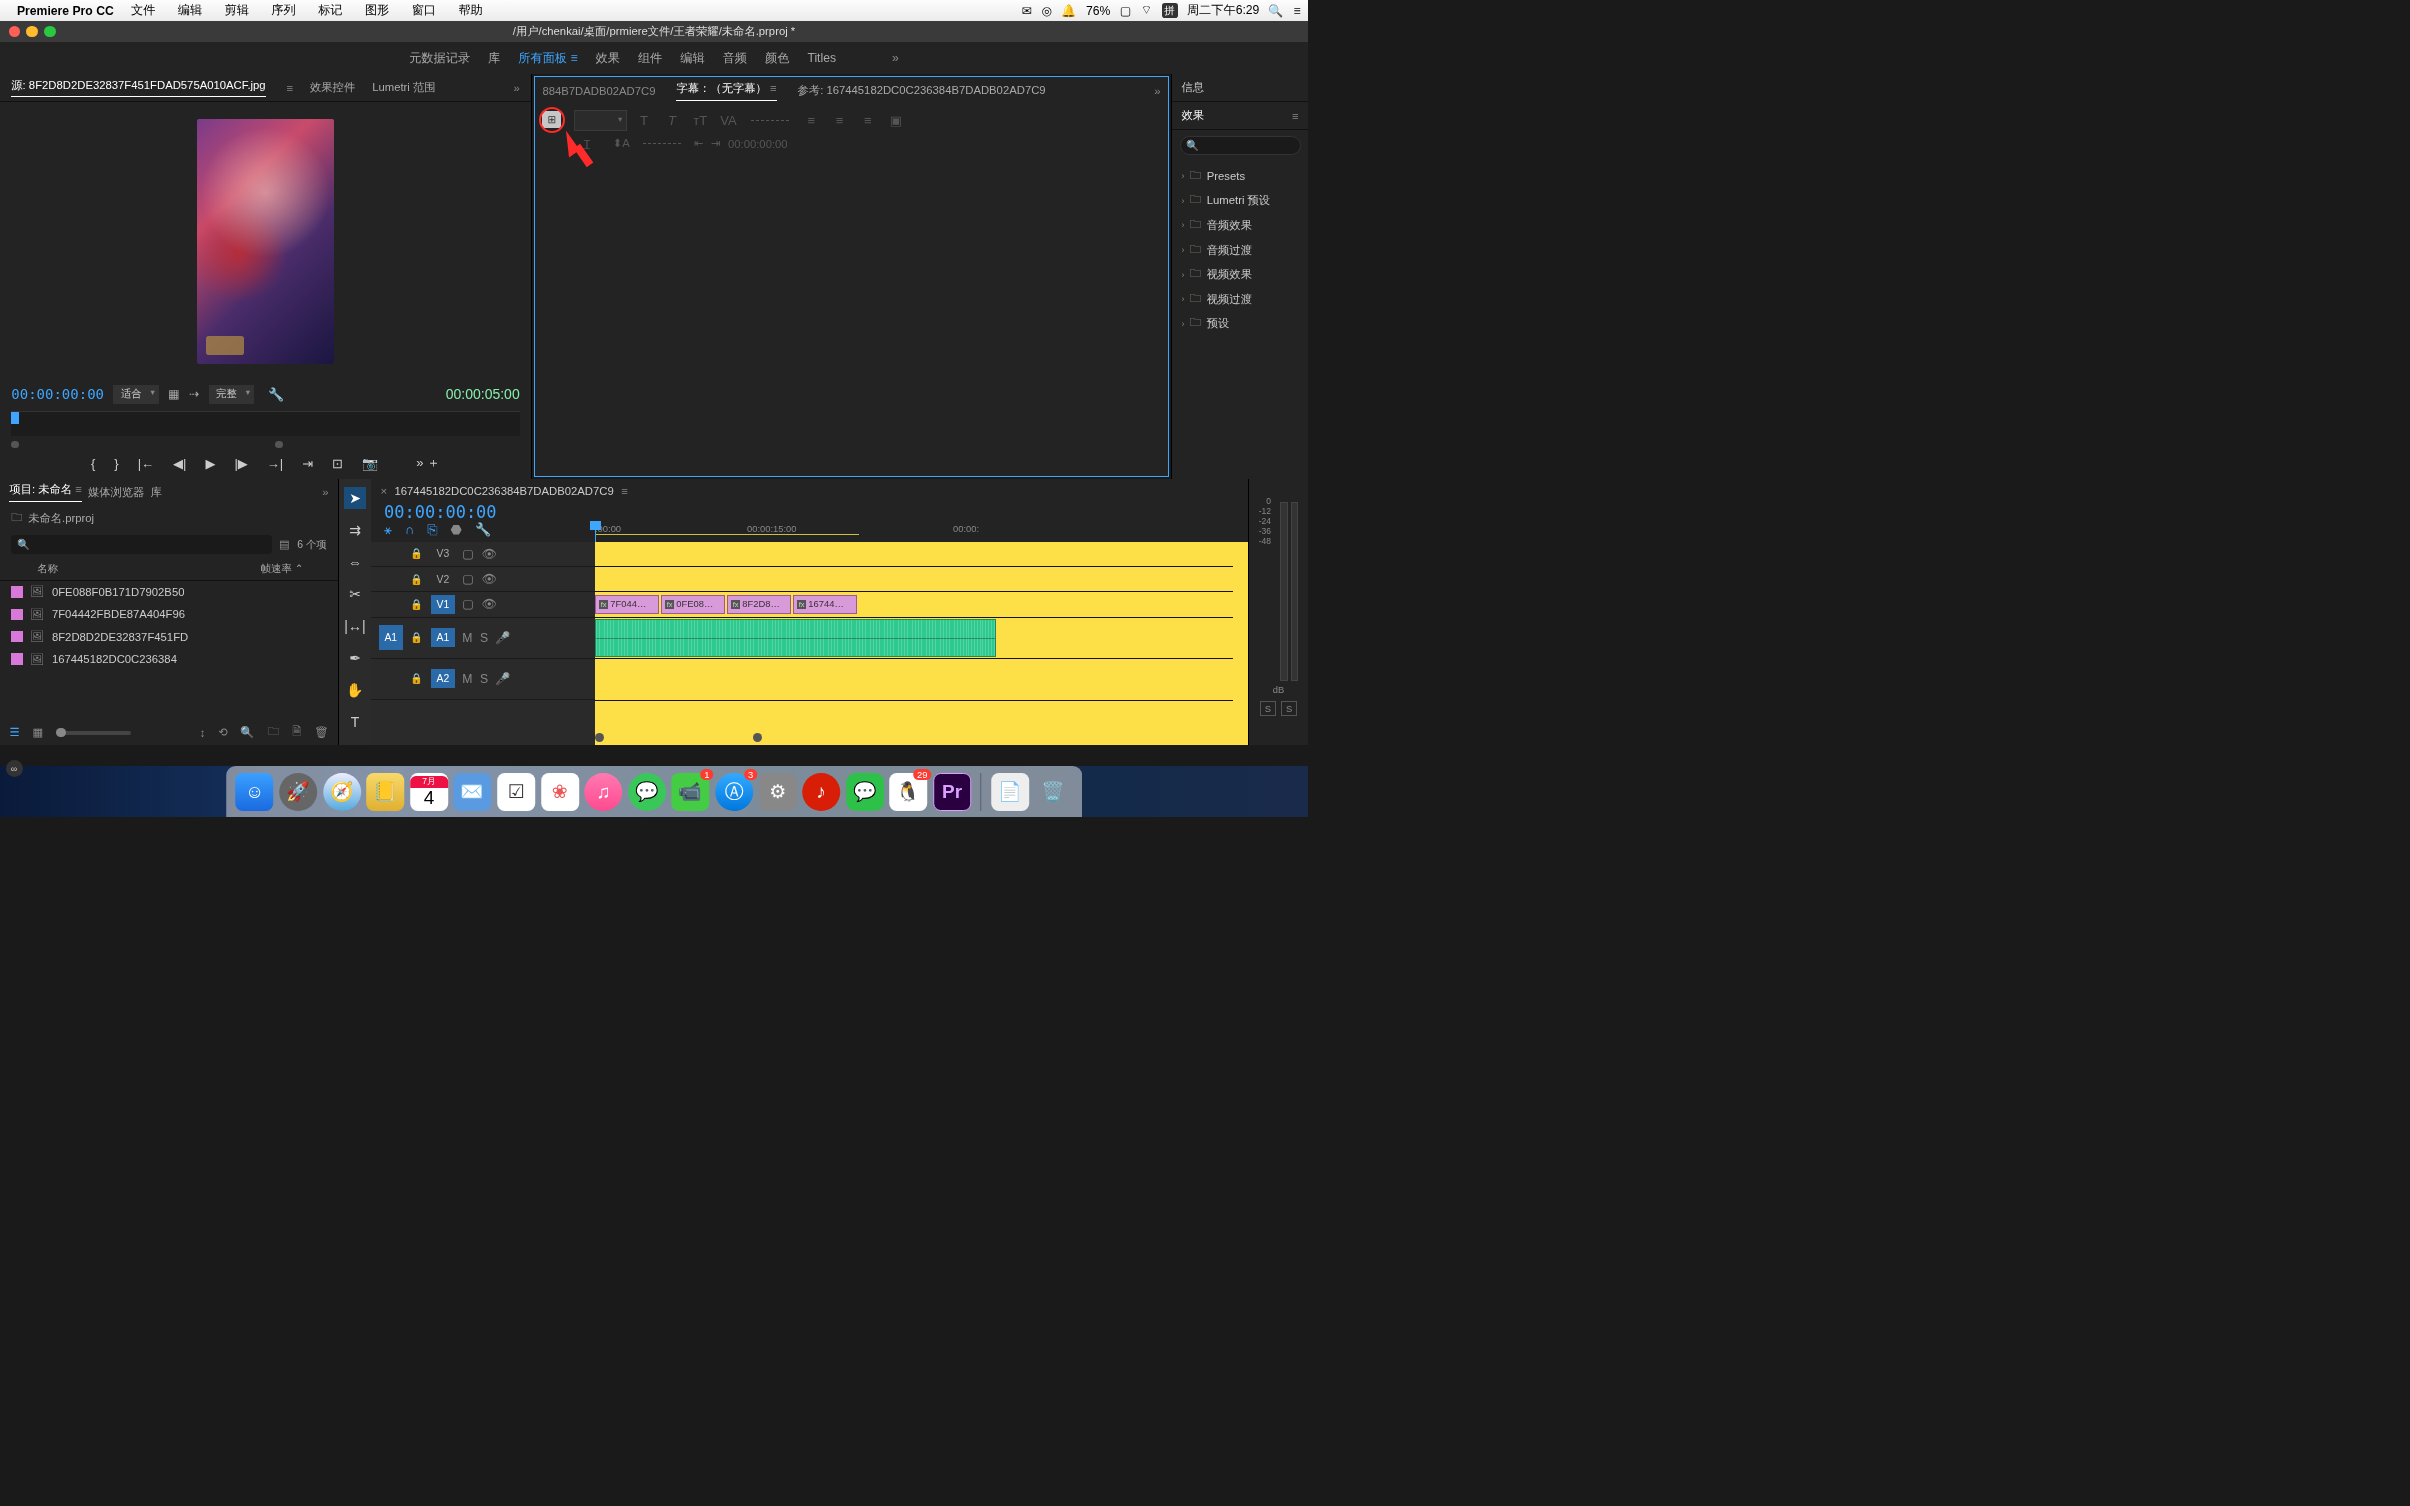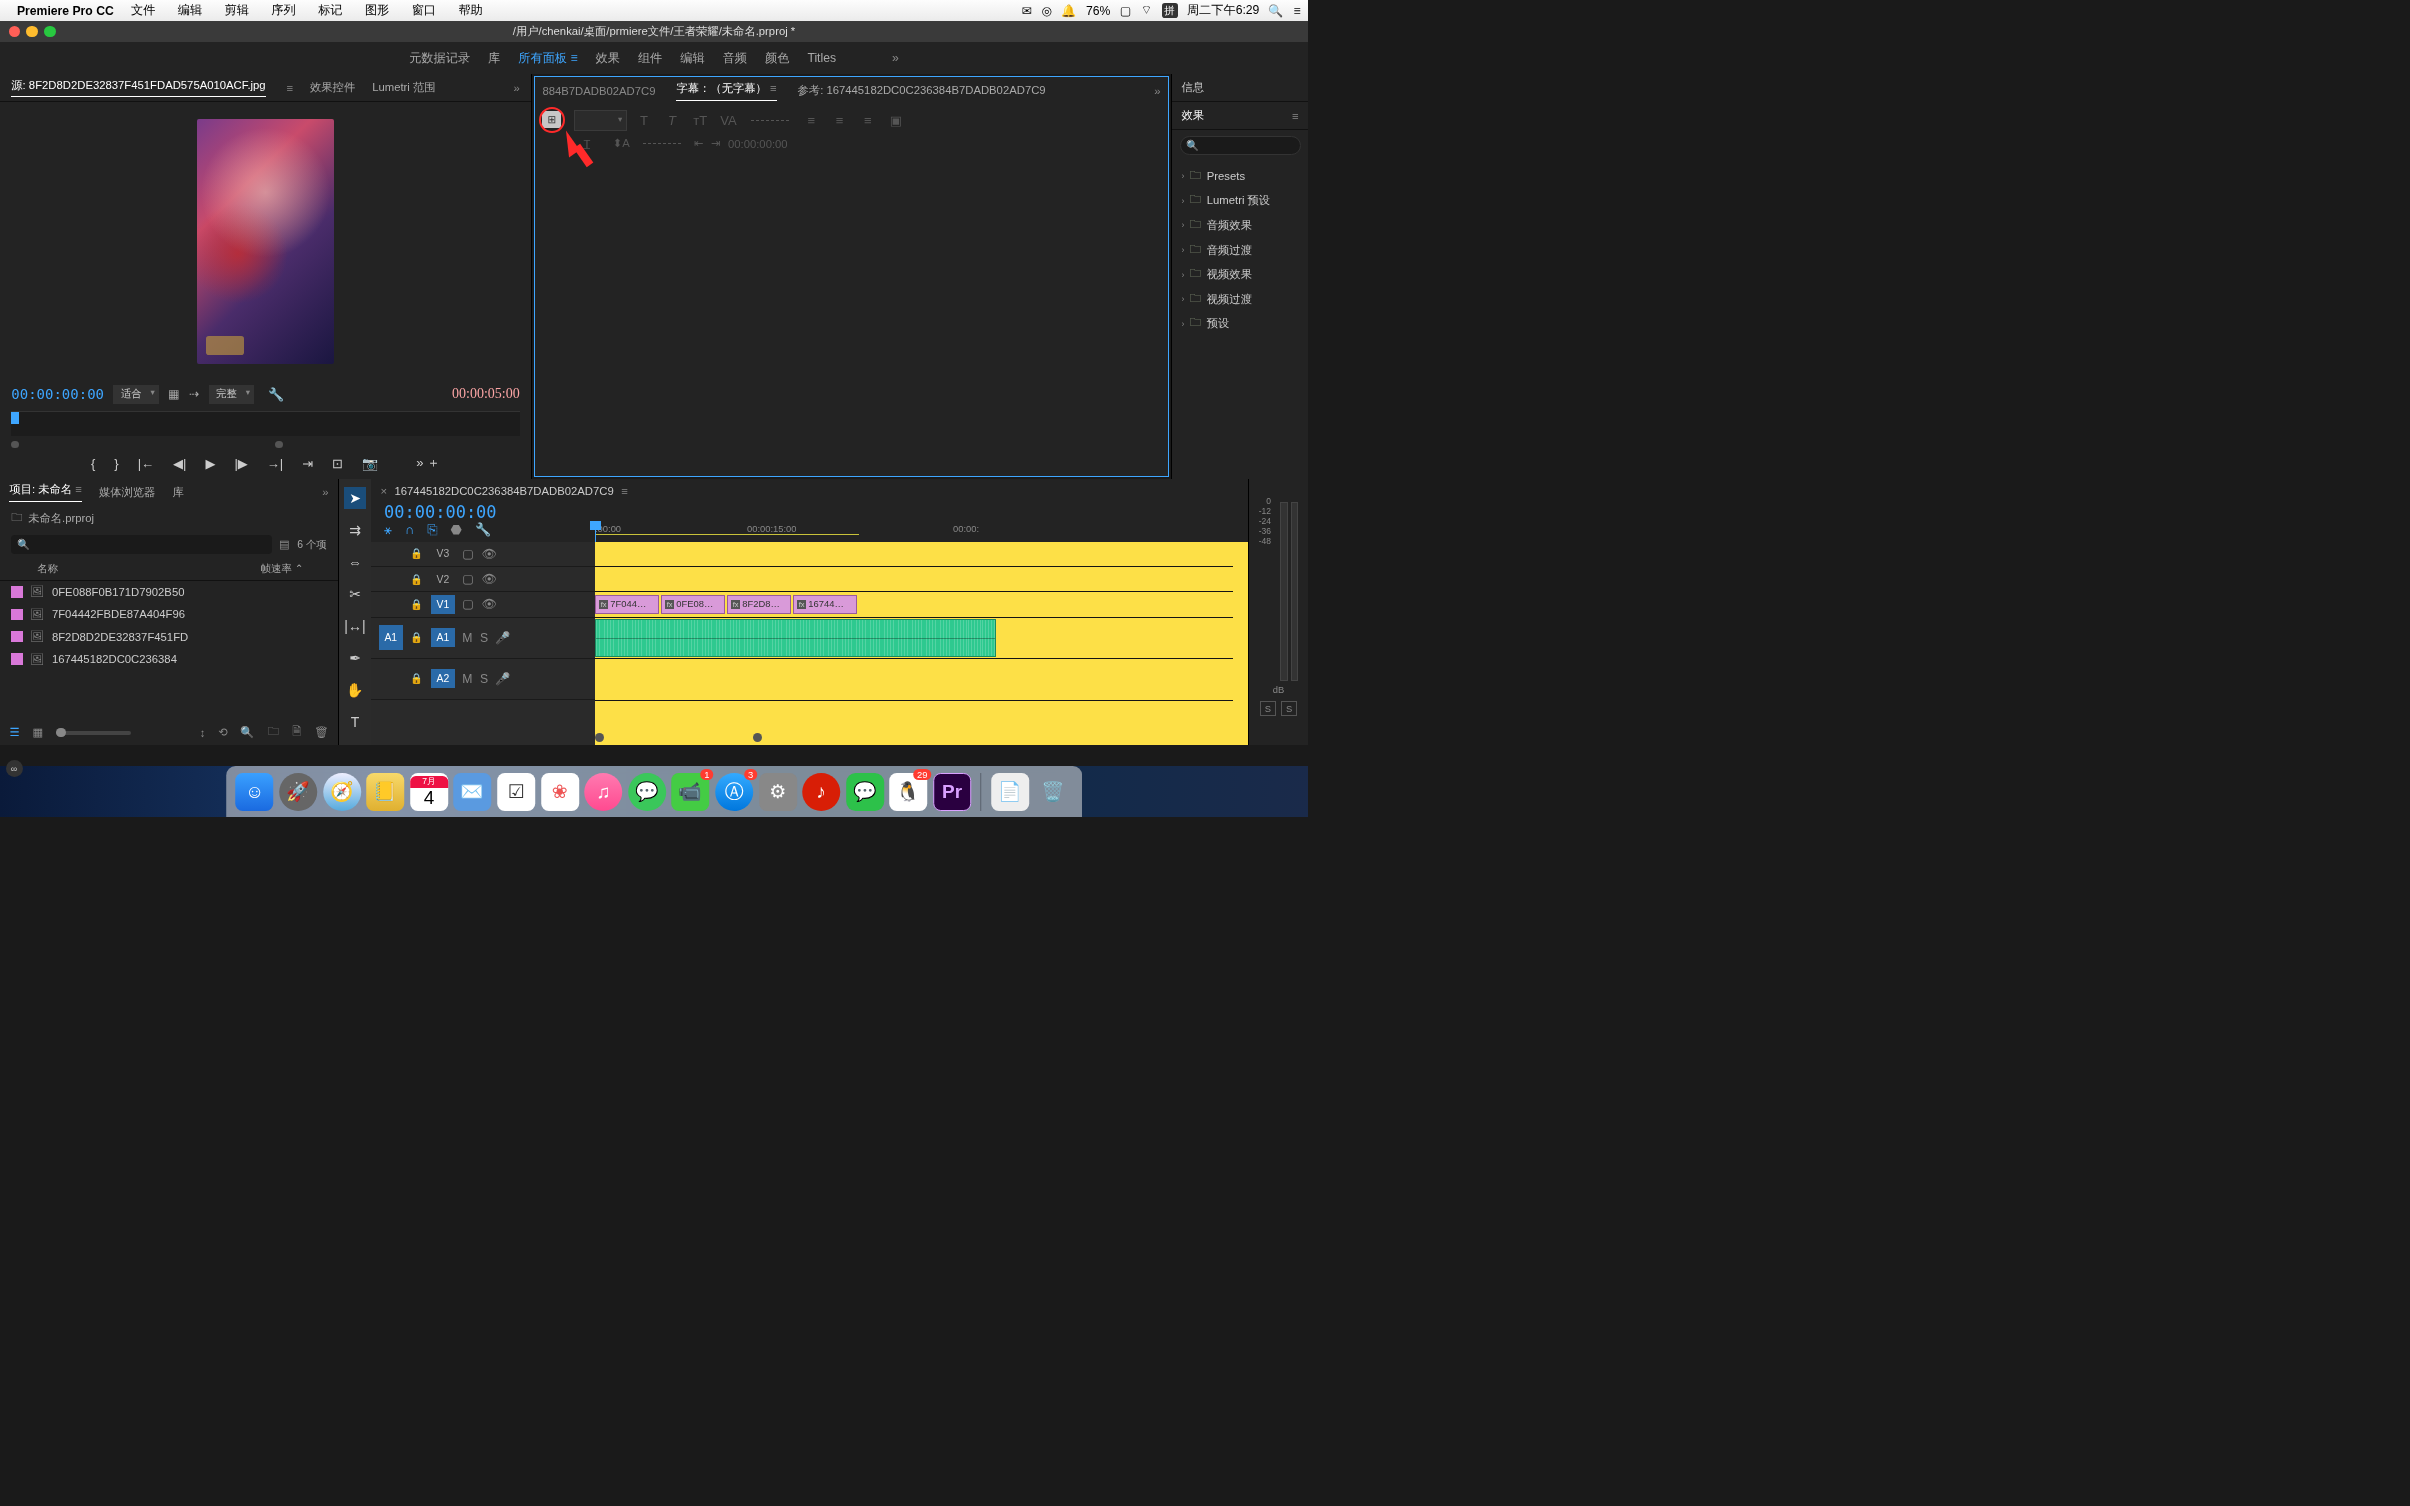--- a/index.html
+++ b/index.html
@@ -41,21 +41,21 @@
 .preview-img { width: 137px; height: 245px; background: linear-gradient(135deg,#7a3b8a 0%,#c94b6b 30%,#4a2c6a 60%,#1a1640 100%); border-radius: 1.9px; position: relative; overflow: hidden; }
 .preview-img::before { content:""; position:absolute; inset:0; background: radial-gradient(circle at 50% 30%, rgba(255,220,200,0.5) 0%, transparent 35%), radial-gradient(circle at 30% 55%, rgba(200,40,40,0.7) 0%, transparent 30%); }
 .preview-img::after { content:""; position:absolute; left:9.4px; bottom:9.4px; width:38px; height:19px; background: rgba(200,160,60,0.6); border-radius:2.8px; }
 
 
 .src-ctrl { height: 26px; display: flex; align-items: center; padding: 0 11.3px; gap: 9.4px; }
 .src-ctrl .tc { color: #3ea6ff; font-family: monospace; font-size: 14px; font-weight: 500; }
 .src-ctrl .dd { background: #333; padding: 2.8px 17px 2.8px 7.5px; font-size: 10.4px; position: relative; color:#ccc; }
 .src-ctrl .dd::after { content: "▾"; position: absolute; right: 3.8px; color: #888; font-size: 8.5px; }
 .src-ctrl .ico { color: #aaa; font-size: 12.2px; }
-.src-ctrl .dur { color: #fca5a5; font-family: Liberation Serif, serif; font-size: 14px; margin-left: auto; }
+.src-ctrl .dur { color: #86efac; font-family: Liberation Sans, sans-serif; font-size: 14px; margin-left: auto; }
 .src-ctrl .wrench { color:#999; font-size:13px; margin-left:5.6px; margin-right:5.6px;}
 
 .src-ruler { height: 24.5px; margin: 3.8px 11.3px 1.9px 11.3px; position: relative; background: #1c1c1c; border-top: 0.9px solid #333; }
 .src-ruler .ph { position: absolute; left: 0; top: 0; width: 7.5px; height: 11.3px; background: #3ea6ff; }
 .src-ruler .zoom { position: absolute; bottom: -11.3px; left: 0; right: 0; height: 5.6px; }
 .src-ruler .zoom::before { content:""; position:absolute; left:0; width:7.5px; height:7.5px; border-radius:50%; background:#555; top:-0.9px; }
 .src-ruler .zoom::after { content:""; position:absolute; left:264px; width:7.5px; height:7.5px; border-radius:50%; background:#555; top:-0.9px; }
 
 .src-transport { height: 32px; display: flex; justify-content: center; align-items: center; gap: 19px; color: #ccc; font-size: 13px; margin-top:9.4px; }
 .src-transport .btn { cursor: default; }
@@ -84,21 +84,21 @@
 .fx-head .mm { margin-left:auto; color:#888; }
 .fx-search { margin:5.6px 7.5px; height:19px; background:#1a1a1a; border:0.9px solid #333; border-radius:9.4px; display:flex; align-items:center; padding:0 5.6px; color:#666; font-size:10.4px; }
 .fx-list { padding: 3.8px 0; }
 .fx-item { display:flex; align-items:center; padding: 2.8px 9.4px; color:#ccc; font-size:11.3px; gap:5.6px; }
 .fx-item .chev { color:#888; font-size:8.5px; }
 .fx-item .fold { color:#9a8; font-size:11.3px; }
 
 
 .bottom { display: flex; height: 266px; }
 .project-panel { width: 339px; background: #232323; border-right:0.9px solid #000; display:flex; flex-direction:column; }
-.proj-tabs { height:26px; display:flex; align-items:center; padding:0 9.4px; gap:17px; color:#aaa; font-size:11.3px; }
+.proj-tabs { height:26px; display:flex; align-items:center; padding:0 9.4px; gap:6px; color:#aaa; font-size:11.3px; }
 .proj-tabs .tab.active { color:#fff; border-bottom:1.9px solid #fff; padding-bottom:3.8px; }
 .proj-bin { padding:3.8px 11.3px; color:#aaa; font-size:11.3px; display:flex; align-items:center; gap:5.6px; }
 .proj-search-row { display:flex; align-items:center; padding:3.8px 11.3px; gap:7.5px; }
 .proj-search-row .search { flex:1; height:19px; background:#1a1a1a; border-radius:3.8px; display:flex; align-items:center; padding:0 5.6px; color:#666; font-size:10.4px; }
 .proj-search-row .count { color:#aaa; font-size:10.4px; margin-left:auto; }
 .proj-head { display:flex; padding:3.8px 11.3px; color:#aaa; font-size:10.4px; border-bottom:0.9px solid #111; }
 .proj-head .c1 { flex:1; padding-left:26px; } .proj-head .c2 { width:66px; }
 .proj-list { flex:1; overflow:hidden; }
 .proj-row { display:flex; align-items:center; padding:4.7px 11.3px; gap:7.5px; color:#ccc; font-size:11.3px; }
 .proj-row .sw { width:11.3px; height:11.3px; background:#d878d8; }

